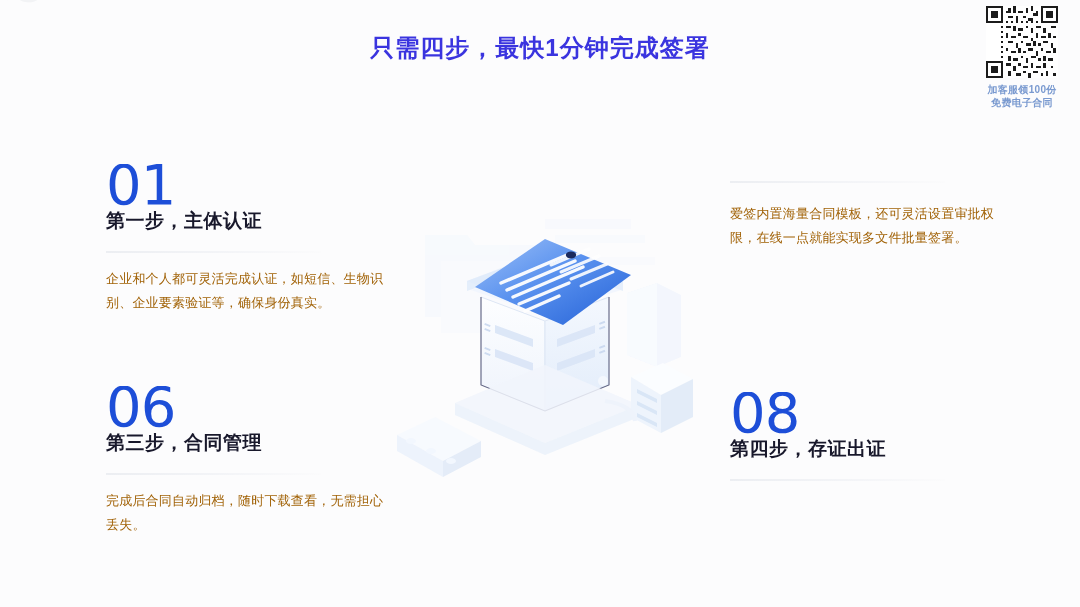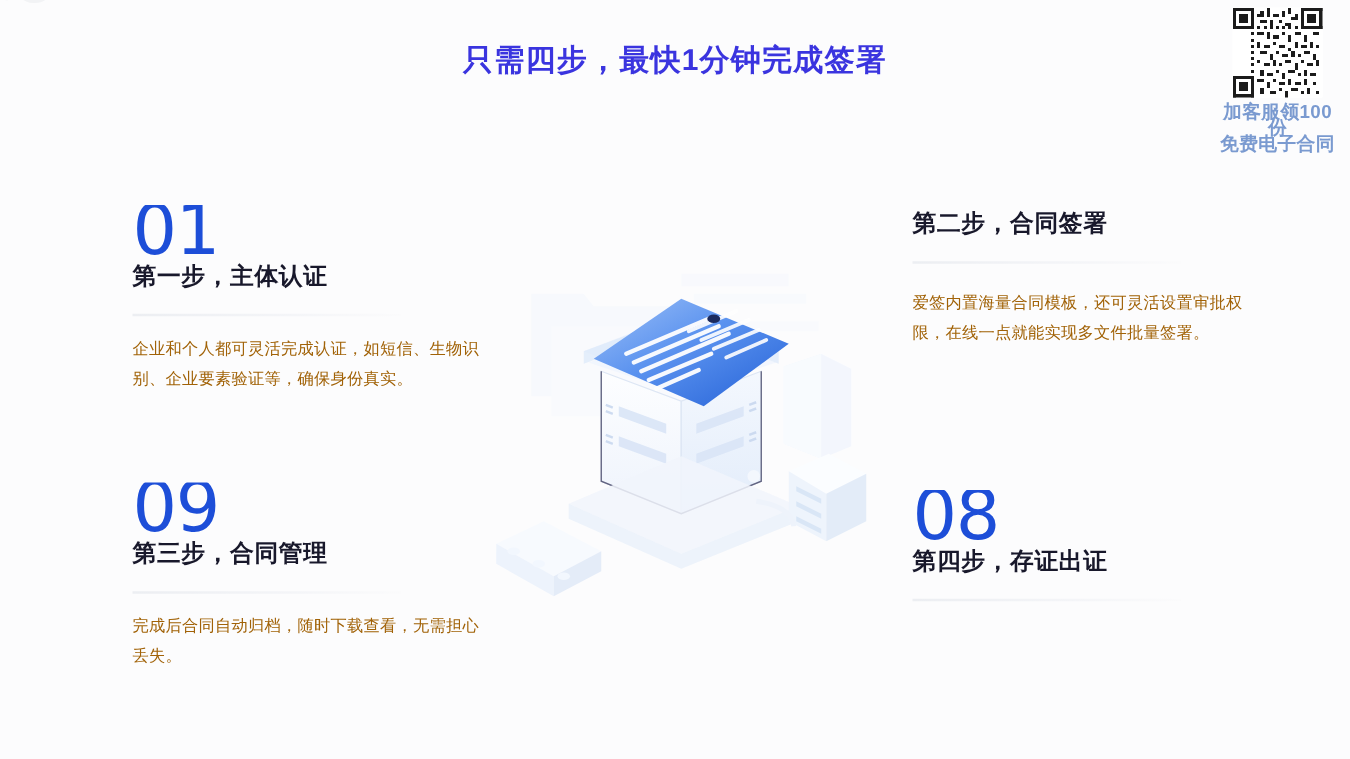--- a/index.html
+++ b/index.html
@@ -33,21 +33,21 @@
   }
 
   
   .qr-block{position:absolute;right:10px;top:6px;width:96px;text-align:center;}
   .qr-code{
     width:72px;height:72px;margin:0 auto;
     background:#ffffff;
     position:relative;
   }
   .qr-caption{
-    margin-top:5px;font-size:15px;line-height:13px;
+    margin-top:5px;font-size:10px;line-height:13px;
     color:#7a9ad0;font-weight:bold;
     letter-spacing:.3px;
   }
 
   
   .step{position:absolute;width:300px;}
   .step-01{left:106px;top:164px;}
   .step-02{left:730px;top:164px;}
   .step-03{left:106px;top:386px;}
   .step-04{left:730px;top:392px;}
@@ -215,27 +215,26 @@
   </div>
 
   <div class="step step-01">
     <div class="step-num">01</div>
     <div class="step-title">第一步，主体认证</div>
     <div class="step-rule"></div>
     <div class="step-desc">企业和个人都可灵活完成认证，如短信、生物识别、企业要素验证等，确保身份真实。</div>
   </div>
 
   <div class="step step-02">
-    <div class="step-title">第二步，合同签署</div>
     <div class="step-rule"></div>
     <div class="step-desc">爱签内置海量合同模板，还可灵活设置审批权限，在线一点就能实现多文件批量签署。</div>
   </div>
 
   <div class="step step-03">
-    <div class="step-num">09</div>
+    <div class="step-num">06</div>
     <div class="step-title">第三步，合同管理</div>
     <div class="step-rule"></div>
     <div class="step-desc">完成后合同自动归档，随时下载查看，无需担心丢失。</div>
   </div>
 
   <div class="step step-04">
     <div class="step-num">08</div>
     <div class="step-title">第四步，存证出证</div>
     <div class="step-rule"></div>
   </div>

